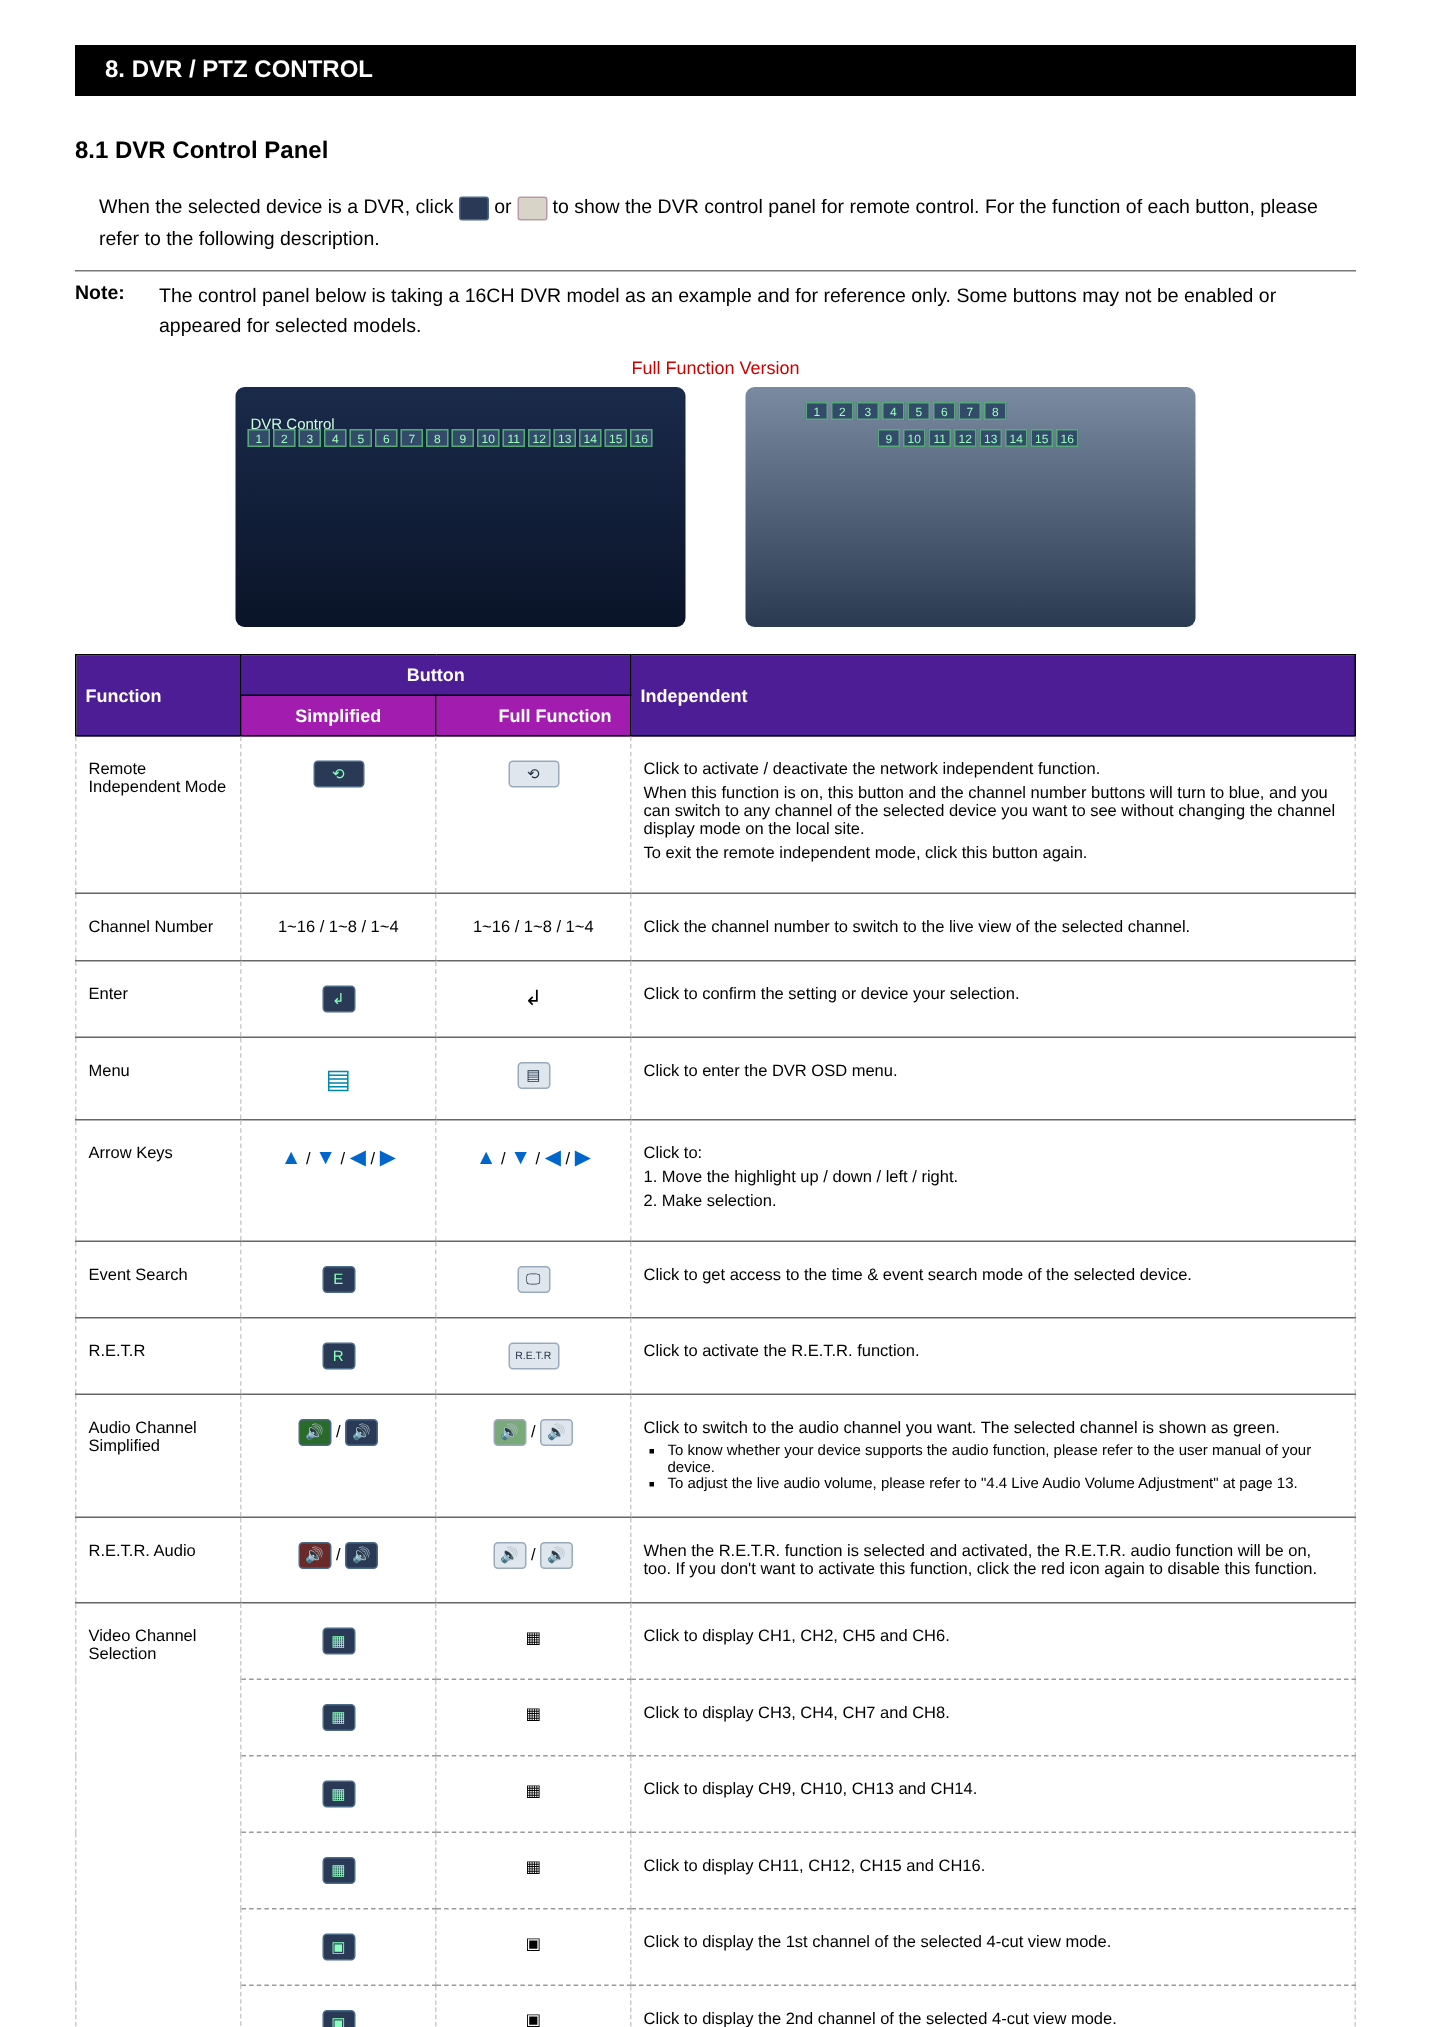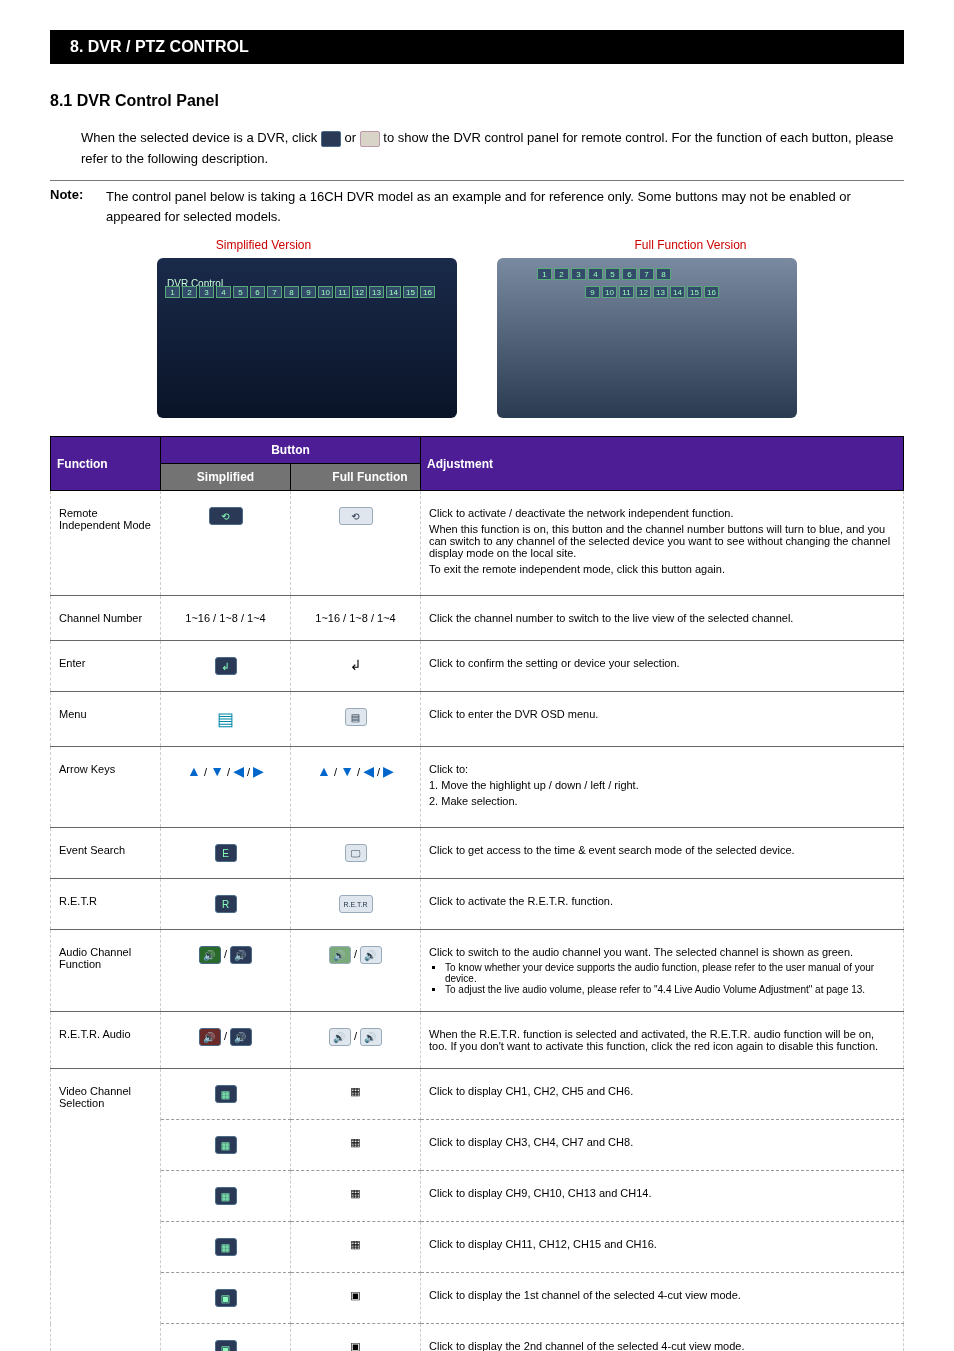--- a/index.html
+++ b/index.html
@@ -19,21 +19,21 @@
     padding: 8px 20px;
     font-size: 16px;
     margin-bottom: 28px;
   }
   .subheading {
     font-weight: bold;
     font-size: 16px;
     margin-bottom: 18px;
   }
   .body-text {
-    margin-left: 31px;
+    margin-left: 16px;
     line-height: 1.6;
     font-size: 13px;
     margin-bottom: 10px;
   }
   .note-row {
     display: flex;
     border-top: 1px solid #777;
     padding-top: 6px;
     margin-top: 10px;
     margin-bottom: 10px;
@@ -68,21 +68,21 @@
     font-size: 11px;
   }
   table.func th {
     background: #4c1d95;
     color: #fff;
     padding: 6px;
     text-align: left;
     border: 1px solid #000;
     font-size: 12px;
   }
-  table.func th.sub { background: #737373; }
+  table.func th.sub { background: #a21caf; }
   table.func td {
     border-top: 1px dashed #999;
     border-bottom: 1px dashed #999;
     border-left: 1px dashed #ccc;
     border-right: 1px dashed #ccc;
     padding: 16px 8px;
     vertical-align: top;
   }
   table.func tr.solid-top td { border-top: 1px solid #666; }
   .icon {
@@ -118,21 +118,20 @@
   <span class="inline-icon" style="background:#d9d4c8;border-color:#b9a;"></span>
   <span> to show the DVR control panel for remote control. For the function of each button, please refer to the following description.</span>
 </p>
 
 <div class="note-row">
   <div class="note-label">Note:</div>
   <div class="note-text">The control panel below is taking a 16CH DVR model as an example and for reference only. Some buttons may not be enabled or appeared for selected models.</div>
 </div>
 
 <div class="version-row">
-  <div class="version-col">Simplified Version</div>
   <div class="version-col">Full Function Version</div>
 </div>
 
 <div class="panels">
   <div class="panel-img">
     <div class="panel-title">DVR Control</div>
     <div class="mini-buttons">
       <span class="mini-btn">1</span>
         <span class="mini-btn">2</span>
         <span class="mini-btn">3</span>
@@ -173,21 +172,21 @@
         <span class="mini-btn">16</span>
     </div>
   </div>
 </div>
 
 <table class="func">
   <thead>
     <tr>
       <th rowspan="2" class="func-col1">Function</th>
       <th colspan="2" style="text-align:center;">Button</th>
-      <th rowspan="2">Adjustment</th>
+      <th rowspan="2">Independent</th>
     </tr>
     <tr>
       <th class="sub func-col2" style="text-align:center;">Simplified</th>
       <th class="sub func-col3" style="text-align:center;padding-left:35px;">Full Function</th>
     </tr>
   </thead>
   <tbody>
     <tr class="solid-top">
       <td class="func-col1">Remote Independent Mode</td>
       <td class="func-col2"><span class="icon lg">⟲</span></td>
@@ -242,21 +241,21 @@
       <td class="func-col3"><span class="icon light">🖵</span></td>
       <td>Click to get access to the time &amp; event search mode of the selected device.</td>
     </tr>
     <tr class="solid-top">
       <td class="func-col1">R.E.T.R</td>
       <td class="func-col2"><span class="icon">R</span></td>
       <td class="func-col3"><span class="icon light lg" style="font-size:7px;">R.E.T.R</span></td>
       <td>Click to activate the R.E.T.R. function.</td>
     </tr>
     <tr class="solid-top">
-      <td class="func-col1">Audio Channel Function</td>
+      <td class="func-col1">Audio Channel Simplified</td>
       <td class="func-col2"><span class="icon" style="background:#2a6a2a;">🔊</span> / <span class="icon">🔊</span></td>
       <td class="func-col3"><span class="icon light" style="background:#7aa97a;">🔊</span> / <span class="icon light">🔊</span></td>
       <td class="desc">
         <p>Click to switch to the audio channel you want. The selected channel is shown as green.</p>
         <ul class="tiny">
           <li>To know whether your device supports the audio function, please refer to the user manual of your device.</li>
           <li>To adjust the live audio volume, please refer to "4.4 Live Audio Volume Adjustment" at page 13.</li>
         </ul>
       </td>
     </tr>

